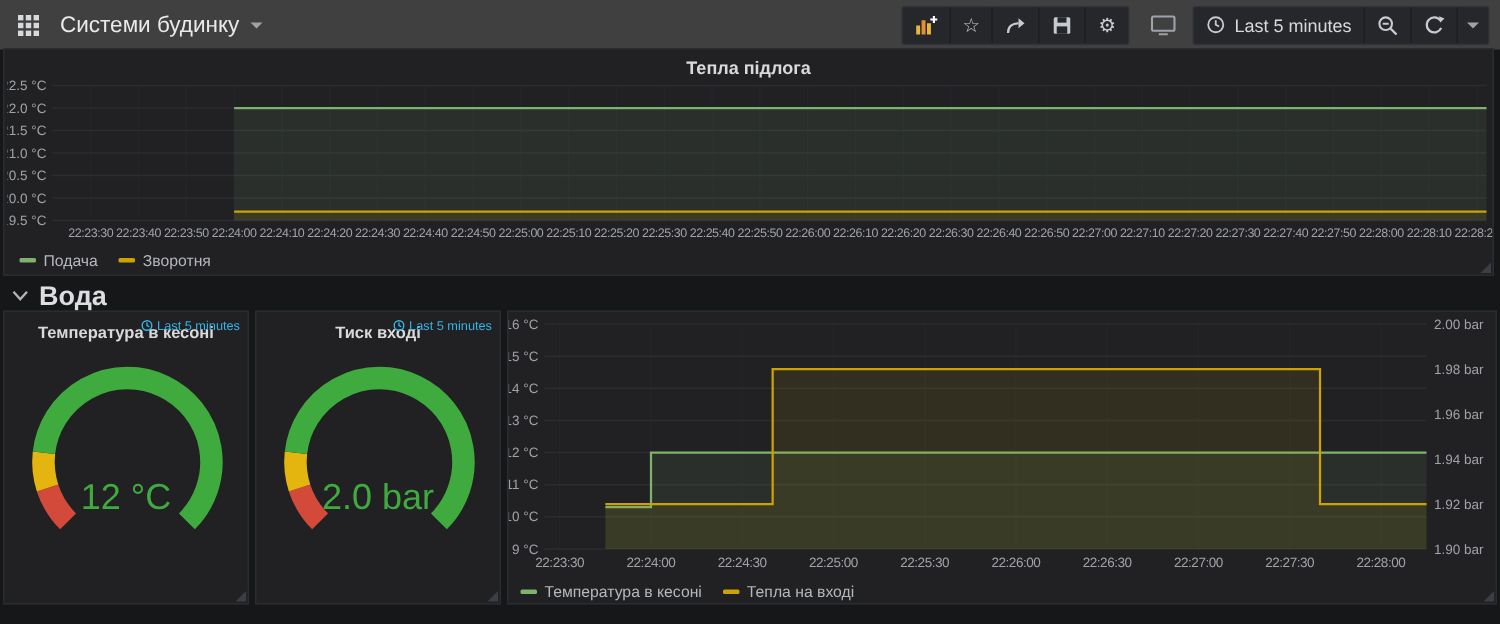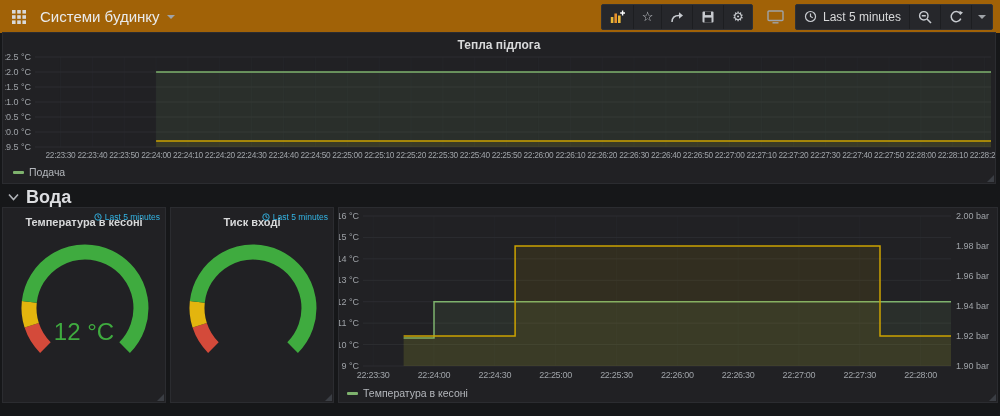--- a/index.html
+++ b/index.html
@@ -9,21 +9,21 @@
     font-family:"Liberation Sans","DejaVu Sans",sans-serif;
     color:#d8d9da;
     overflow:hidden;
     position:relative;
   }
   svg text { font-family:"Liberation Sans","DejaVu Sans",sans-serif; }
 
   
   .navbar {
     height:33px; display:flex; justify-content:space-between; align-items:center;
-    padding:0 7px; background:#a16207;
+    padding:0 7px; background:#404040;
   }
   .nav-left { display:flex; align-items:center; }
   .menu-btn { background:none; border:none; cursor:pointer; width:24px; height:24px;
     display:flex; align-items:center; justify-content:center; }
   .dash-title-wrap { display:flex; align-items:center; margin-left:9px; cursor:pointer; }
   .dash-title { font-size:15px; color:#e9eaeb; font-weight:400; }
   .caret-down { width:0; height:0; border-left:4px solid transparent; border-right:4px solid transparent;
     border-top:4px solid #9fa3a8; margin-left:7px; display:inline-block; }
   .nav-right { display:flex; align-items:center; }
   .nav-group { display:flex; align-items:stretch; background:#26272b; border:1px solid #2f3136;
@@ -41,21 +41,21 @@
   .panel { position:absolute; background:#212124; border:1px solid #2b2c30; overflow:hidden; }
   .panel::after { content:""; position:absolute; right:1px; bottom:1px; width:0; height:0;
     border-left:7px solid transparent; border-bottom:7px solid #3b3e44; }
   .panel-title { font-size:12px; font-weight:700; color:#d8d9da; text-align:center; padding-top:5px;
     cursor:pointer; }
   .panel-title-sm { font-size:11px; font-weight:700; color:#d8d9da; text-align:center; padding-top:8px;
     cursor:pointer; white-space:nowrap; }
 
   .panel-floor { left:2px; top:32px; width:994px; height:152px; }
   #floor-chart { position:absolute; left:2px; top:18px; }
-  .legend { position:absolute; left:10px; display:flex; align-items:flex-start; gap:14px;flex-direction:column; }
+  .legend { position:absolute; left:10px; display:flex; align-items:center; gap:14px; }
   #floor-legend { top:133px; height:15px; }
   .legend-item { display:flex; align-items:center; cursor:pointer; }
   .legend-icon { width:11px; height:3px; border-radius:1px; display:inline-block; margin-right:5px; }
   .legend-label { font-size:10.5px; color:#b4b7bc; }
 
   .row-header { position:absolute; left:8px; top:189px; height:16px; display:flex;
     align-items:center; gap:7px; cursor:pointer; }
   .row-title { font-size:18px; font-weight:700; color:#dcdde0; }
 
   .panel-gauge-temp { left:2px;  top:207px; width:164px; height:196px; }
@@ -294,20 +294,21 @@
         <path d="M7 3.6 L7 7 L9.6 8.4" fill="none" stroke="#33b5e5" stroke-width="1.6"></path>
       </svg>
       <span>Last 5 minutes</span>
     </div>
     <div class="panel-title-sm">Тиск вході</div>
     <svg id="gauge-press-svg" class="gauge-svg" width="150" height="140" viewBox="0 0 150 140">
         <path d="M 35.4 113.6 A 56 56 0 0 1 21.7 91.3" fill="none" stroke="#d44a3a" stroke-width="15"></path>
         <path d="M 21.7 91.3 A 56 56 0 0 1 19.3 67.9" fill="none" stroke="#e3b50e" stroke-width="15"></path>
         <path d="M 19.3 67.9 A 56 56 0 1 1 114.6 113.6" fill="none" stroke="#3fab3f" stroke-width="15"></path>
       </svg>
+    <div class="gauge-value" id="gauge-press-value" style="color: rgb(63, 171, 63);">2.0 bar</div>
   </div>
 
   <div class="panel panel-wchart">
     <svg id="water-chart" width="660" height="178" viewBox="0 0 660 178">
         <line x1="34.13793103448276" y1="8" x2="34.13793103448276" y2="158" stroke="#242529" stroke-width="1"></line>
         <text x="34.13793103448276" y="170" text-anchor="middle" fill="#9fa3a8" font-size="9" class="xlab">22:23:30</text>
         <line x1="94.96551724137932" y1="8" x2="94.96551724137932" y2="158" stroke="#242529" stroke-width="1"></line>
         <text x="94.96551724137932" y="170" text-anchor="middle" fill="#9fa3a8" font-size="9" class="xlab">22:24:00</text>
         <line x1="155.79310344827587" y1="8" x2="155.79310344827587" y2="158" stroke="#242529" stroke-width="1"></line>
         <text x="155.79310344827587" y="170" text-anchor="middle" fill="#9fa3a8" font-size="9" class="xlab">22:24:30</text>

